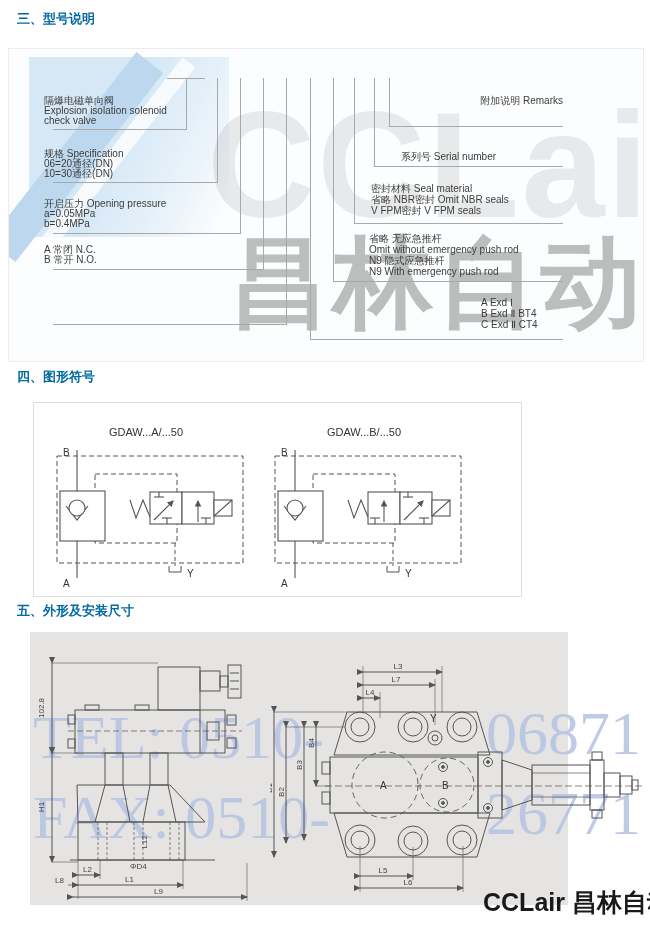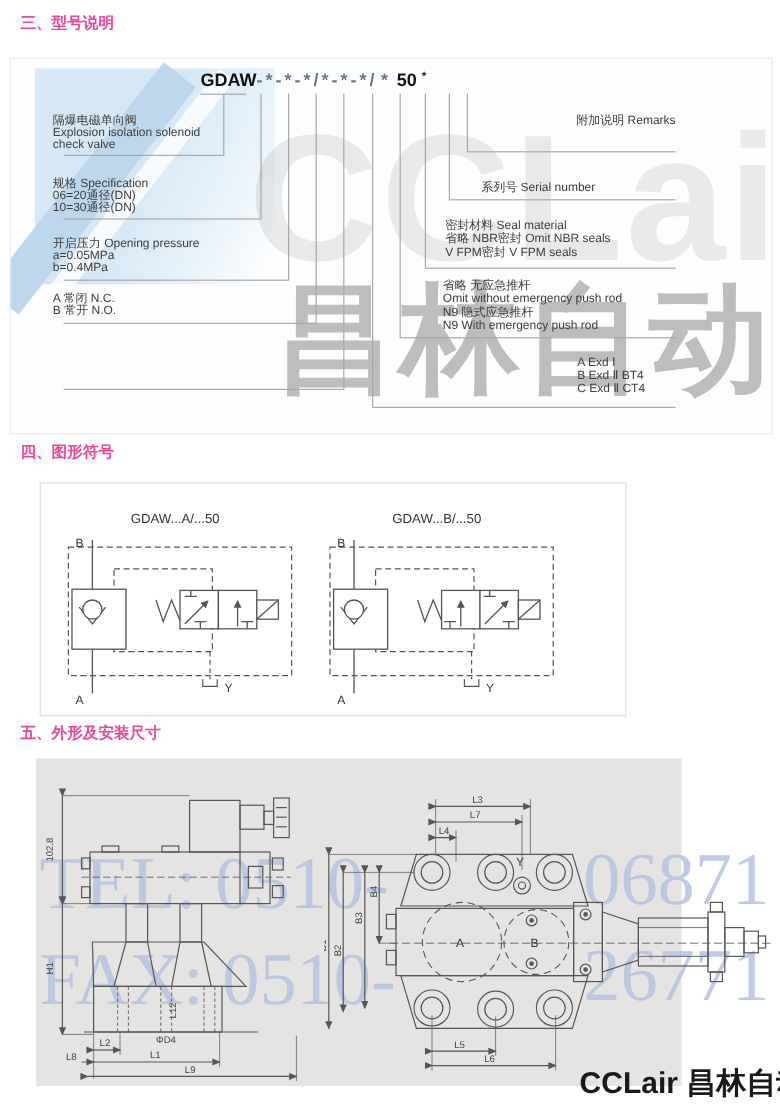--- a/index.html
+++ b/index.html
@@ -1,18 +1,18 @@
 <!DOCTYPE html>
 <html><head>
 <meta charset="utf-8">
 <style>
   html,body{margin:0;padding:0}
   body{width:650px;height:925px;position:relative;overflow:hidden;background:#fff;
        font-family:"Liberation Sans",sans-serif;color:#222}
-  .hd{position:absolute;font-size:13px;font-weight:bold;color:#ec4899;white-space:nowrap}
+  .hd{position:absolute;font-size:13px;font-weight:bold;color:#0369a1;white-space:nowrap}
   .panel3{position:absolute;left:8px;top:48px;width:634px;height:312px;background:#fcfdfe;
           border:1px solid #ececec;overflow:hidden}
   .wash{position:absolute;left:20px;top:8px;width:200px;height:180px;
         background:linear-gradient(115deg,#d6e8f6 45%,#e9f3fa 75%,rgba(255,255,255,0) 95%)}
   .wash .st1{position:absolute;left:30px;top:-20px;width:34px;height:240px;background:#bcd7ee;
              transform:rotate(38deg)}
   .wash .st2{position:absolute;left:78px;top:-20px;width:16px;height:240px;background:#fff;
              transform:rotate(38deg);opacity:.8}
   .wmLatin{position:absolute;left:198px;top:30px;font-size:150px;font-weight:bold;
            color:rgba(0,0,0,0.08);letter-spacing:2px;white-space:nowrap}
@@ -44,23 +44,20 @@
 <div class="hd" style="left:17px;top:602px">五、外形及安装尺寸</div>
 
 <div class="panel3">
   <div class="wash">
     <div class="st1"></div>
     <div class="st2"></div>
   </div>
   <div class="wmLatin">CCLair</div>
   <div class="wmCn">昌林自动化</div>
 
-  <div class="code">
-    <span>GDAW</span><span class="mid">-*-*-*/*-*-*/</span><span class="st">*</span>&nbsp;<span>50</span>&nbsp;<span class="sup">*</span>
-  </div>
 
   <div class="ln" style="left:158px;top:29px;width:38px;height:1px"></div>
   <div class="ln" style="left:177px;top:29px;width:1px;height:51px"></div>
   <div class="ln" style="left:44px;top:80px;width:134px;height:1px"></div>
   <div class="ln" style="left:208px;top:29px;width:1px;height:104px"></div>
   <div class="ln" style="left:44px;top:133px;width:165px;height:1px"></div>
   <div class="ln" style="left:231px;top:29px;width:1px;height:155px"></div>
   <div class="ln" style="left:44px;top:184px;width:188px;height:1px"></div>
   <div class="ln" style="left:254px;top:29px;width:1px;height:191px"></div>
   <div class="ln" style="left:44px;top:220px;width:211px;height:1px"></div>

